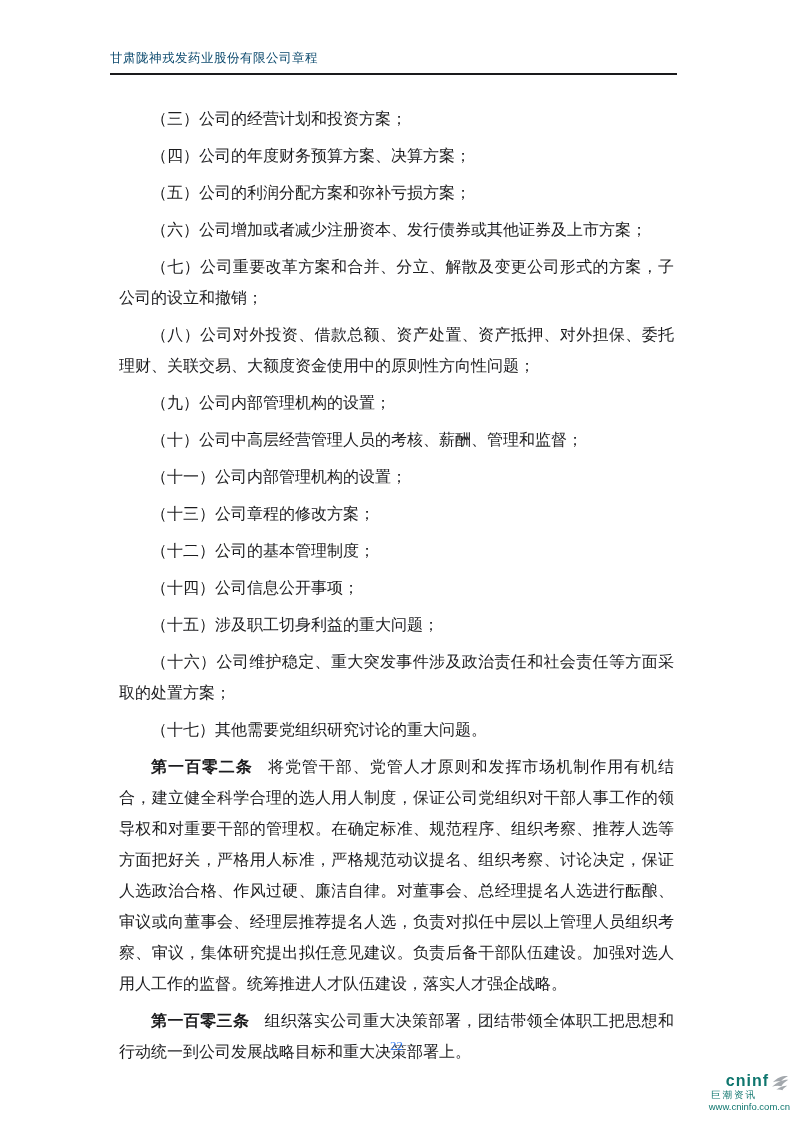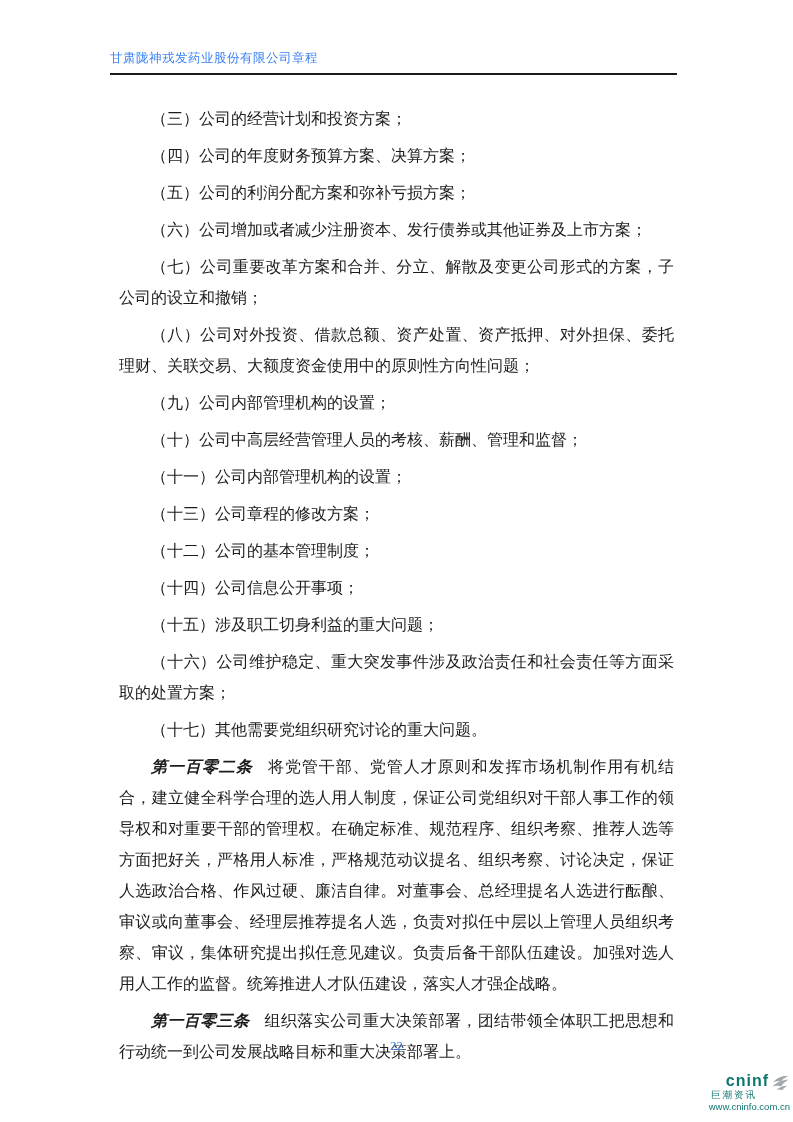--- a/index.html
+++ b/index.html
@@ -18,39 +18,38 @@
   }
   .doc-header {
     position: absolute;
     left: 110px;
     top: 50px;
     width: 567px;
     font-size: 12.5px;
     letter-spacing: 0.5px;
     padding-bottom: 6px;
     border-bottom: 2px solid #1a1a1c;
-    color: #3b82f6;
+    color: #0c4a6e;
   }
   .content {
     position: absolute;
     left: 113px;
     top: 97px;
     width: 567px;
     font-size: 16px;
     line-height: 31px;
     text-align: justify;
   }
   .content p {
     margin: 6px;
     text-indent: 2em;
   }
   .article-lead {
     font-weight: bold;
     margin-right: 0.95em;
-    font-style: italic;
   }
   .page-number {
     position: absolute;
     left: 0;
     right: 0;
     top: 1038px;
     text-align: center;
     font-size: 13px;
     color: #3b82f6;
   }

